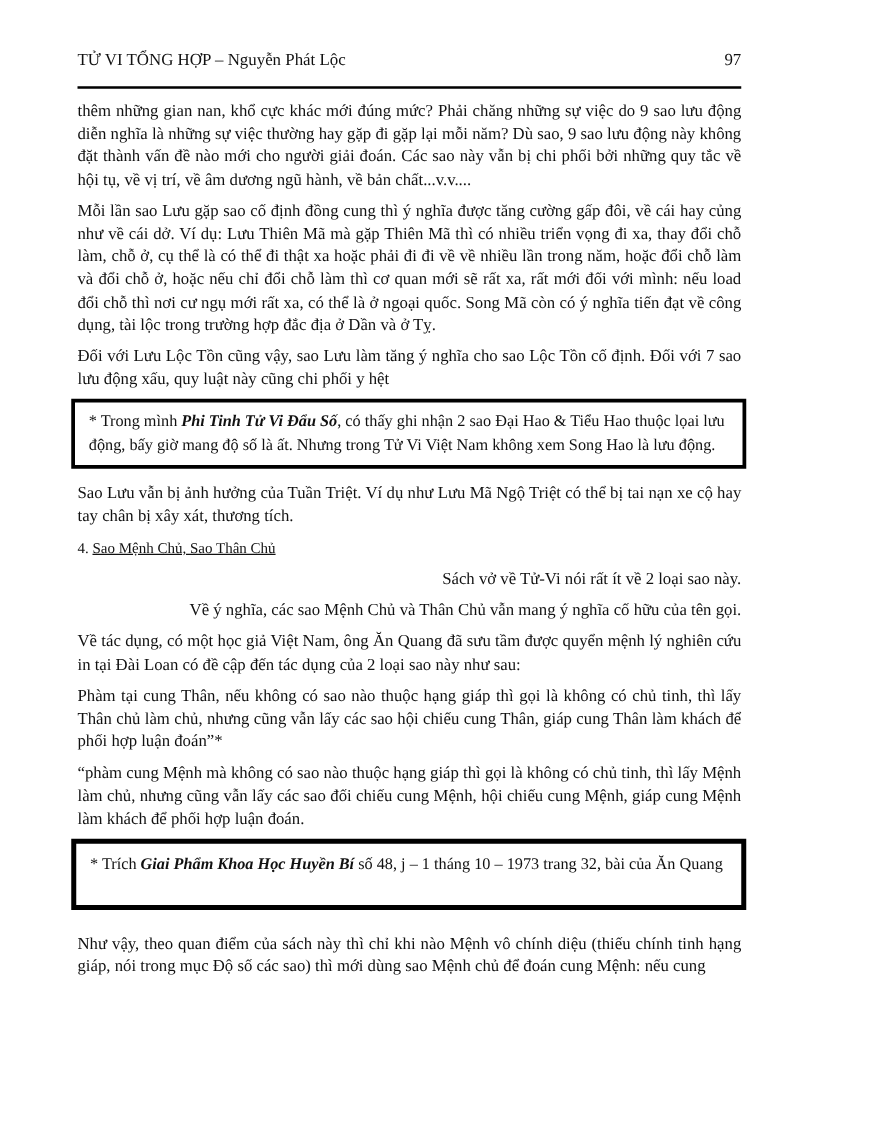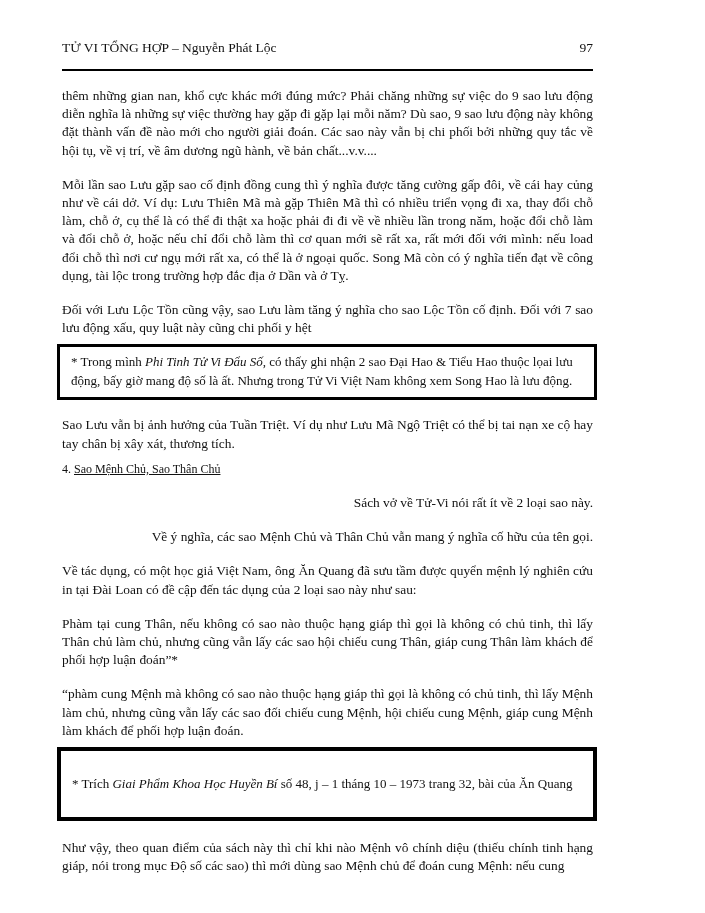--- a/index.html
+++ b/index.html
@@ -20,21 +20,21 @@
     align-items: baseline;
     font-size: 13.5px;
     line-height: 16px;
   }
   .rule {
     border: none;
     border-top: 2px solid #000;
     margin: 13px 0 9px 0;
   }
   .body p {
-    margin: 16px 0 7px 0;
+    margin: 0 0 7px 0;
     font-size: 13.4px;
     line-height: 18.2px;
     text-align: justify;
   }
   .body p.last-short { text-align: right; }
   .heading {
     margin: 2px 0 7px 0;
     font-size: 12px;
     line-height: 18.2px;
   }
@@ -46,24 +46,24 @@
     background: #fff;
   }
   .note-box p {
     margin: 0;
     font-size: 13px;
     line-height: 18.5px;
     text-align: left;
   }
   .note-box.thick {
     border-width: 4px;
-    padding: 24px 11px 23px 11px;
+    padding: 7px 11px 23px 11px;
     margin: 5px -4px 18px -5px;
   }
-  .bi { font-weight: normal; font-style: italic; }
+  .bi { font-weight: bold; font-style: italic; }
 </style>
 </head>
 <body>
 
 <div class="page">
 
   <div class="hdr">
     <span>TỬ VI TỔNG HỢP – Nguyễn Phát Lộc</span>
     <span>97</span>
   </div>

